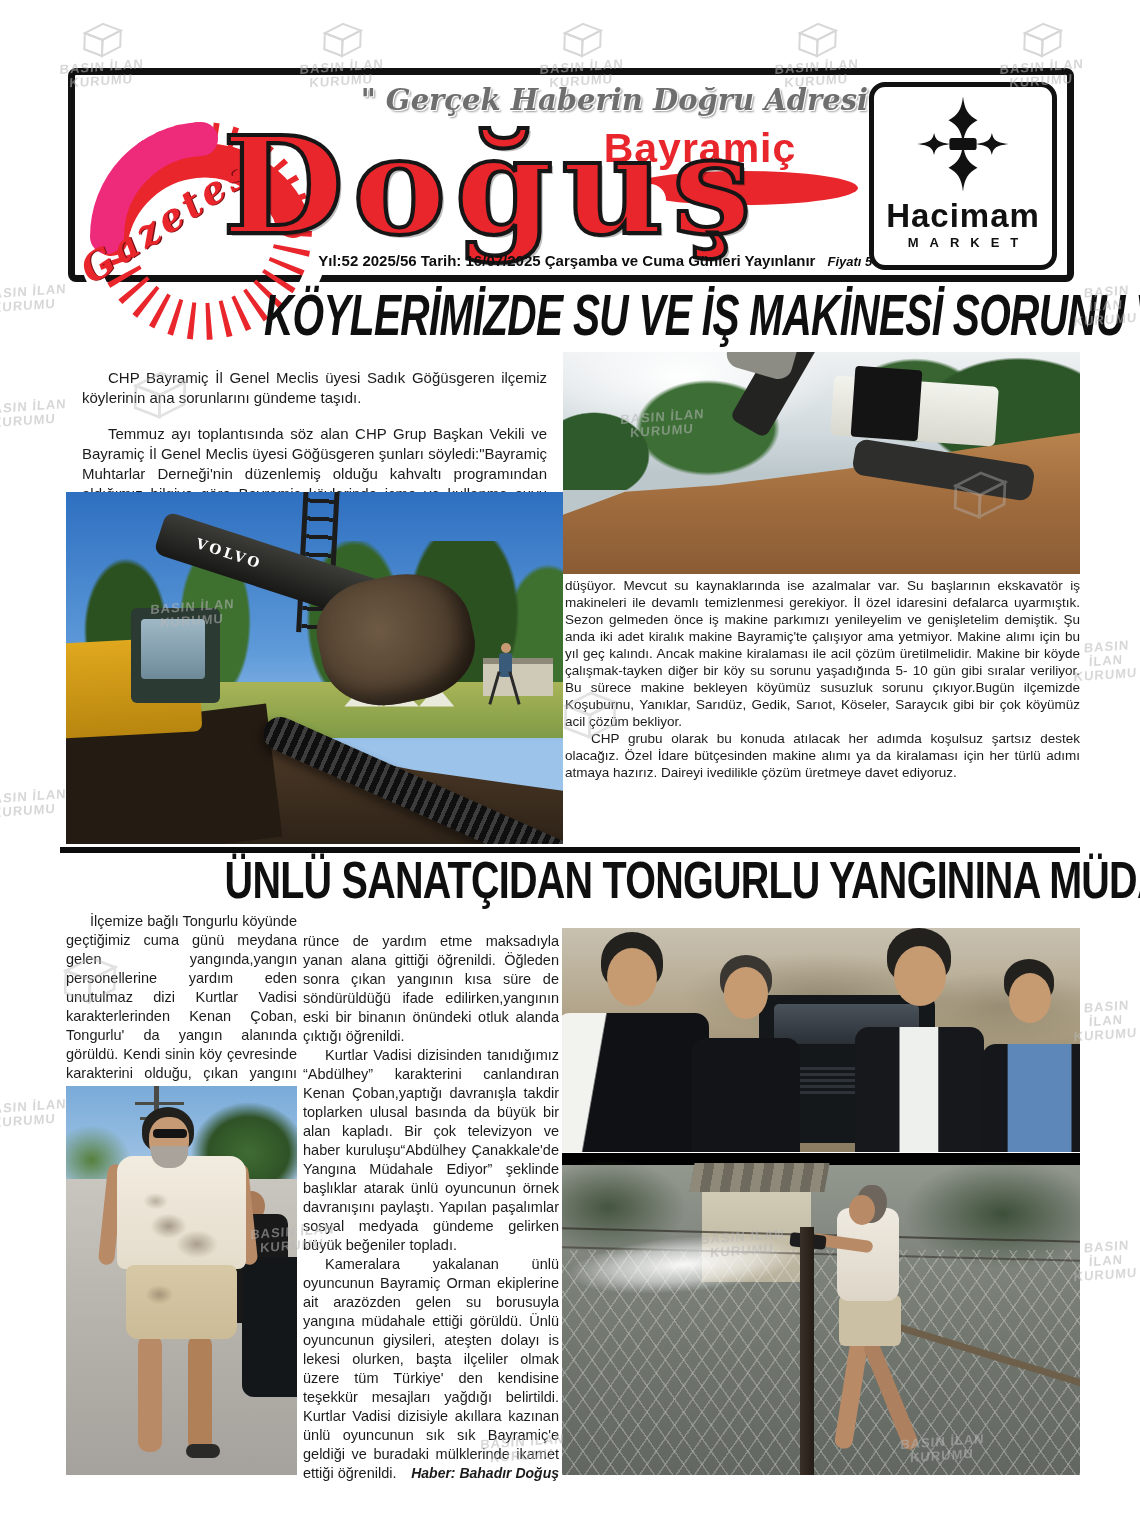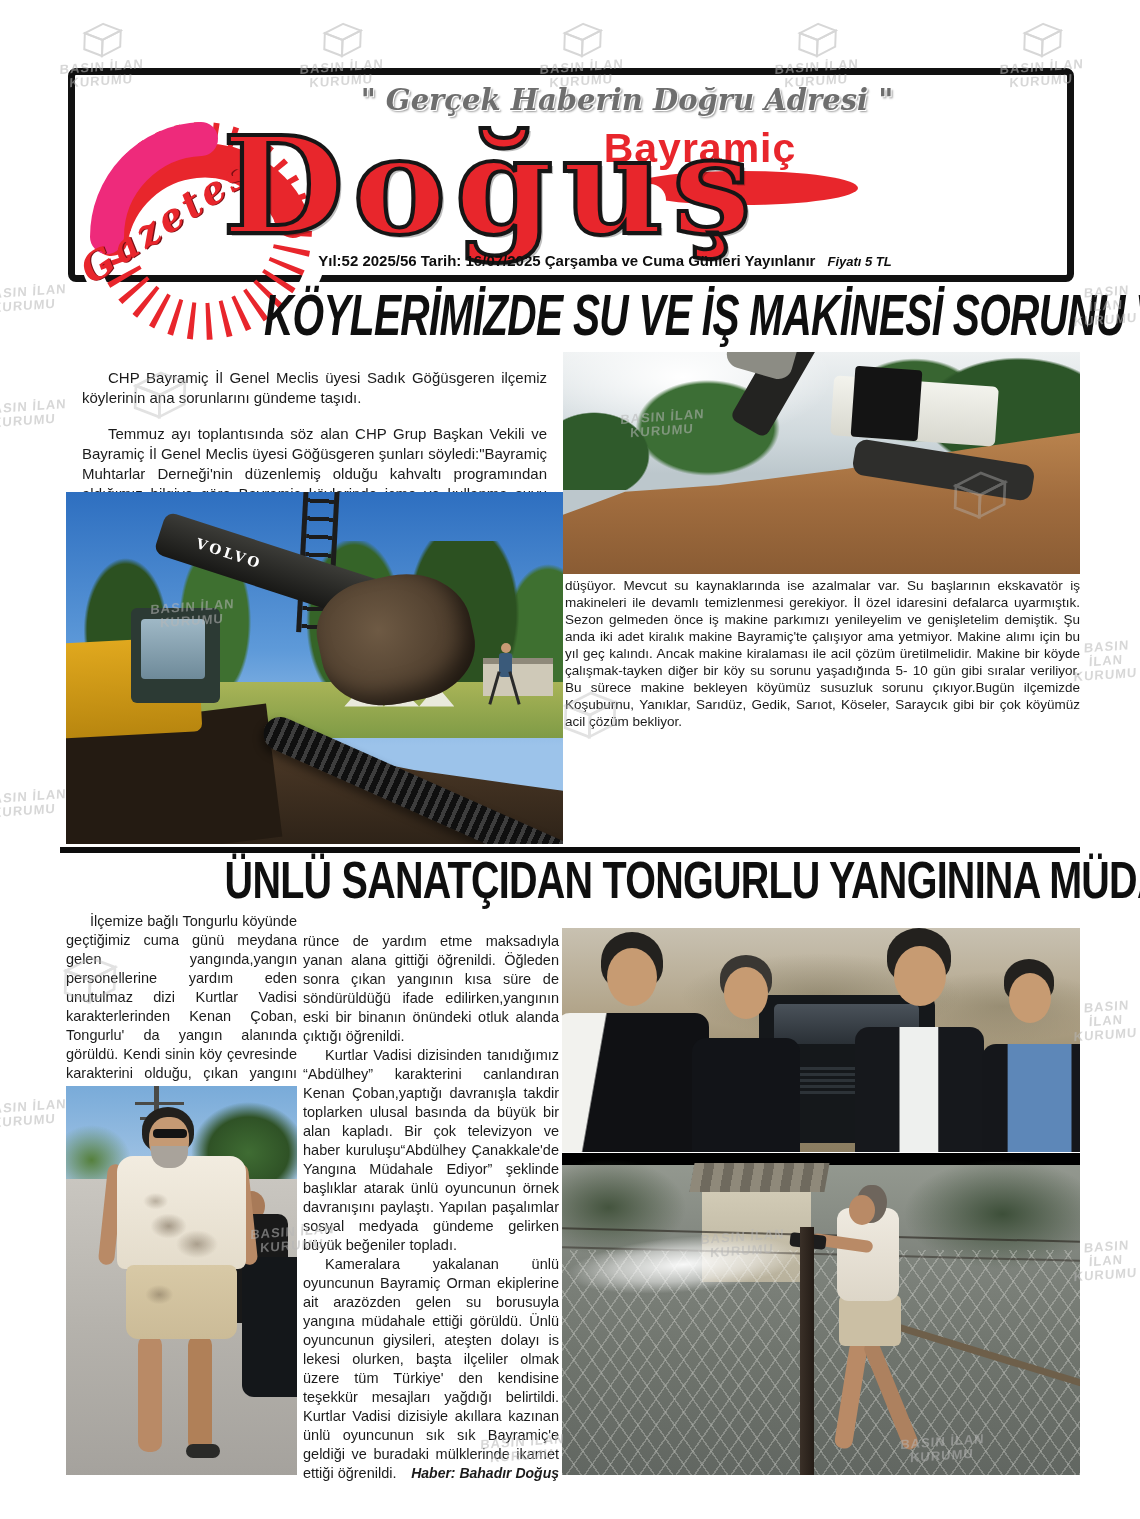--- a/index.html
+++ b/index.html
@@ -223,20 +223,31 @@
     <div class="crescent">
       <div class="c1"></div>
       <div class="c2"></div>
     </div>
     <div class="logotype">
       <span class="t">Doğuş</span>
     </div>
     <div class="infoline">
       <span>Yıl:52  2025/56 Tarih: 16/07/2025  Çarşamba ve Cuma Günleri Yayınlanır</span><span class="price">Fiyatı 5 TL</span>
     </div>
+    <div class="adbox">
+      <svg viewBox="0 0 120 120" fill="#111">
+        <path d="M60,4 C62,20 66,26 77,32 C66,38 62,44 60,60 C58,44 54,38 43,32 C54,26 58,20 60,4 Z"></path>
+        <path d="M60,60 C62,76 66,82 77,88 C66,94 62,100 60,116 C58,100 54,94 43,88 C54,82 58,76 60,60 Z"></path>
+        <path d="M26,47 C28,56 31,58 46,60 C31,62 28,64 26,73 C24,64 21,62 6,60 C21,58 24,56 26,47 Z"></path>
+        <path d="M94,47 C96,56 99,58 114,60 C99,62 96,64 94,73 C92,64 89,62 74,60 C89,58 92,56 94,47 Z"></path>
+        <rect x="44" y="53" width="32" height="14" rx="3"></rect>
+      </svg>
+      <div class="adname">Hacimam</div>
+      <div class="adsub">MARKET</div>
+    </div>
   </header>
 
   <section class="headline h1">
     <span class="cond">KÖYLERİMİZDE SU VE İŞ MAKİNESİ SORUNU VAR</span>
   </section>
 
   <div class="intro">
     <p>CHP Bayramiç İl Genel Meclis üyesi Sadık Göğüsgeren ilçemiz köylerinin ana sorunlarını gündeme taşıdı.</p>
     <p>Temmuz ayı toplantısında söz alan CHP Grup Başkan Vekili ve Bayramiç İl Genel Meclis üyesi Göğüsgeren şunları söyledi:"Bayramiç Muhtarlar Derneği'nin düzenlemiş olduğu kahvaltı programından aldığımız bilgiye göre Bayramiç köylerinde içme ve kullanma suyu sorunu yaşanmaktadır. Küresel iklim değişikliğine bağlı olarak sondaj kuyularında seviye giderek</p>
   </div>
@@ -273,20 +284,21 @@
     <div class="a-man">
       <div class="hd"></div>
       <div class="bd"></div>
       <div class="t1"></div>
       <div class="t2"></div>
     </div>
   </figure>
 
   <div class="colR">
     <p>düşüyor. Mevcut su kaynaklarında ise azalmalar var. Su başlarının ekskavatör iş makineleri ile devamlı temizlenmesi gerekiyor. İl özel idaresini defalarca uyarmıştık. Sezon gelmeden önce iş makine parkımızı yenileyelim ve genişletelim demiştik. Şu anda iki adet kiralık makine Bayramiç'te çalışıyor ama yetmiyor. Makine alımı için bu yıl geç kalındı. Ancak makine kiralaması ile acil çözüm üretilmelidir. Makine bir köyde çalışmak-tayken diğer bir köy su sorunu yaşadığında 5- 10 gün gibi sıralar veriliyor. Bu sürece makine bekleyen köyümüz susuzluk sorunu çıkıyor.Bugün ilçemizde Koşuburnu, Yanıklar, Sarıdüz, Gedik, Sarıot, Köseler, Saraycık gibi bir çok köyümüz acil çözüm bekliyor.</p>
+    <p class="ind">CHP grubu olarak bu konuda atılacak her adımda koşulsuz şartsız destek olacağız. Özel İdare bütçesinden makine alımı ya da kiralaması için her türlü adımı atmaya hazırız. Daireyi ivedilikle çözüm üretmeye davet ediyoruz.</p>
   </div>
 
   <div class="rule"></div>
 
   <section class="headline h2">
     <span class="cond">ÜNLÜ SANATÇIDAN TONGURLU YANGININA MÜDAHELE</span>
   </section>
 
   <div class="c1">
     <p>İlçemize bağlı Tongurlu köyünde geçtiğimiz cuma günü meydana gelen yangında,yangın personellerine yardım eden unutulmaz dizi Kurtlar Vadisi karakterlerinden Kenan Çoban, Tongurlu' da yangın alanında görüldü. Kendi sinin köy çevresinde karakterini olduğu, çıkan yangını gö-</p>

